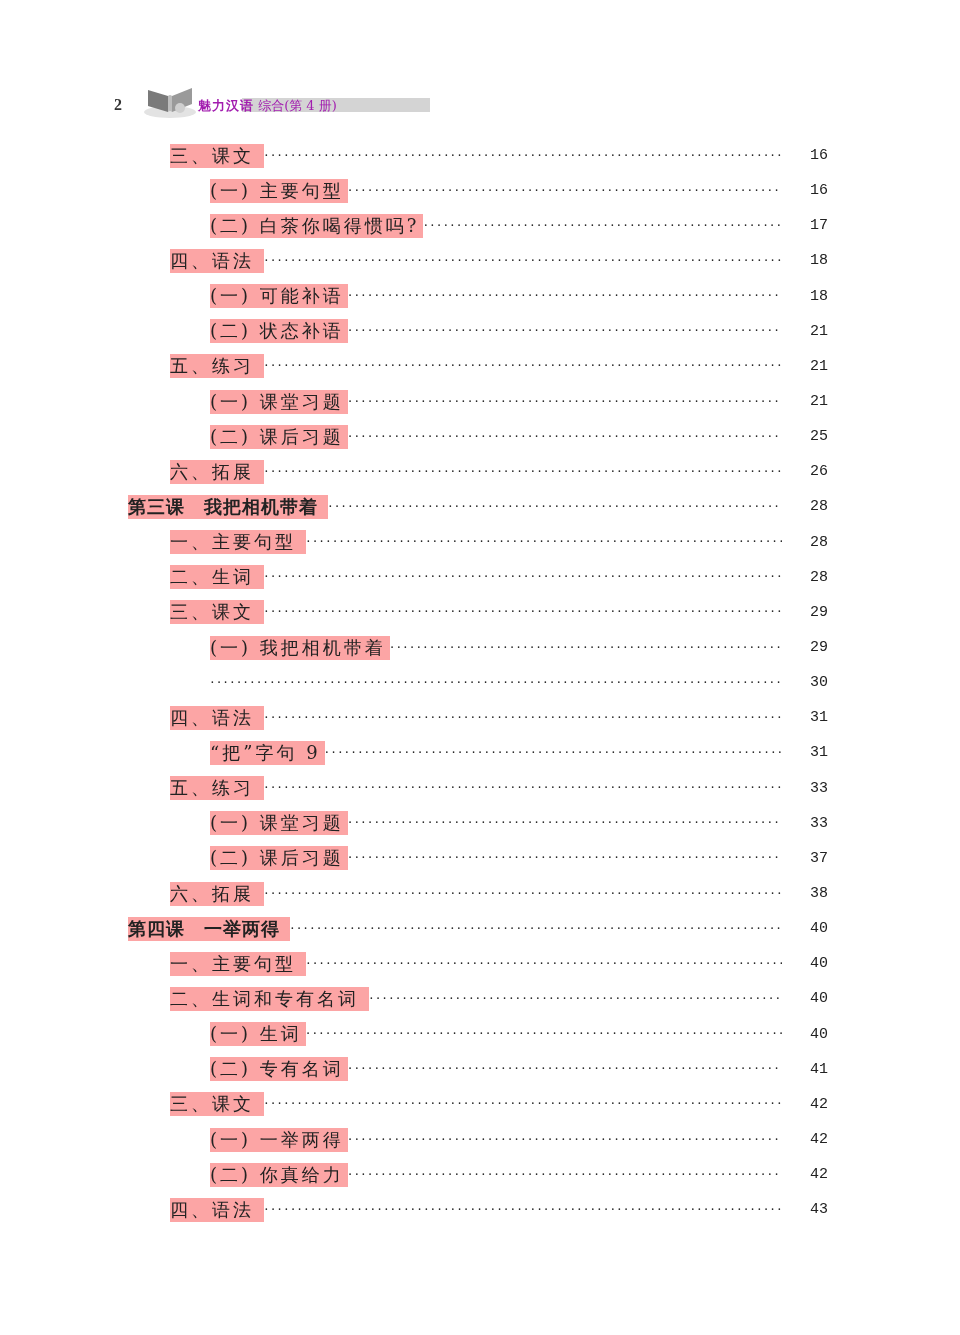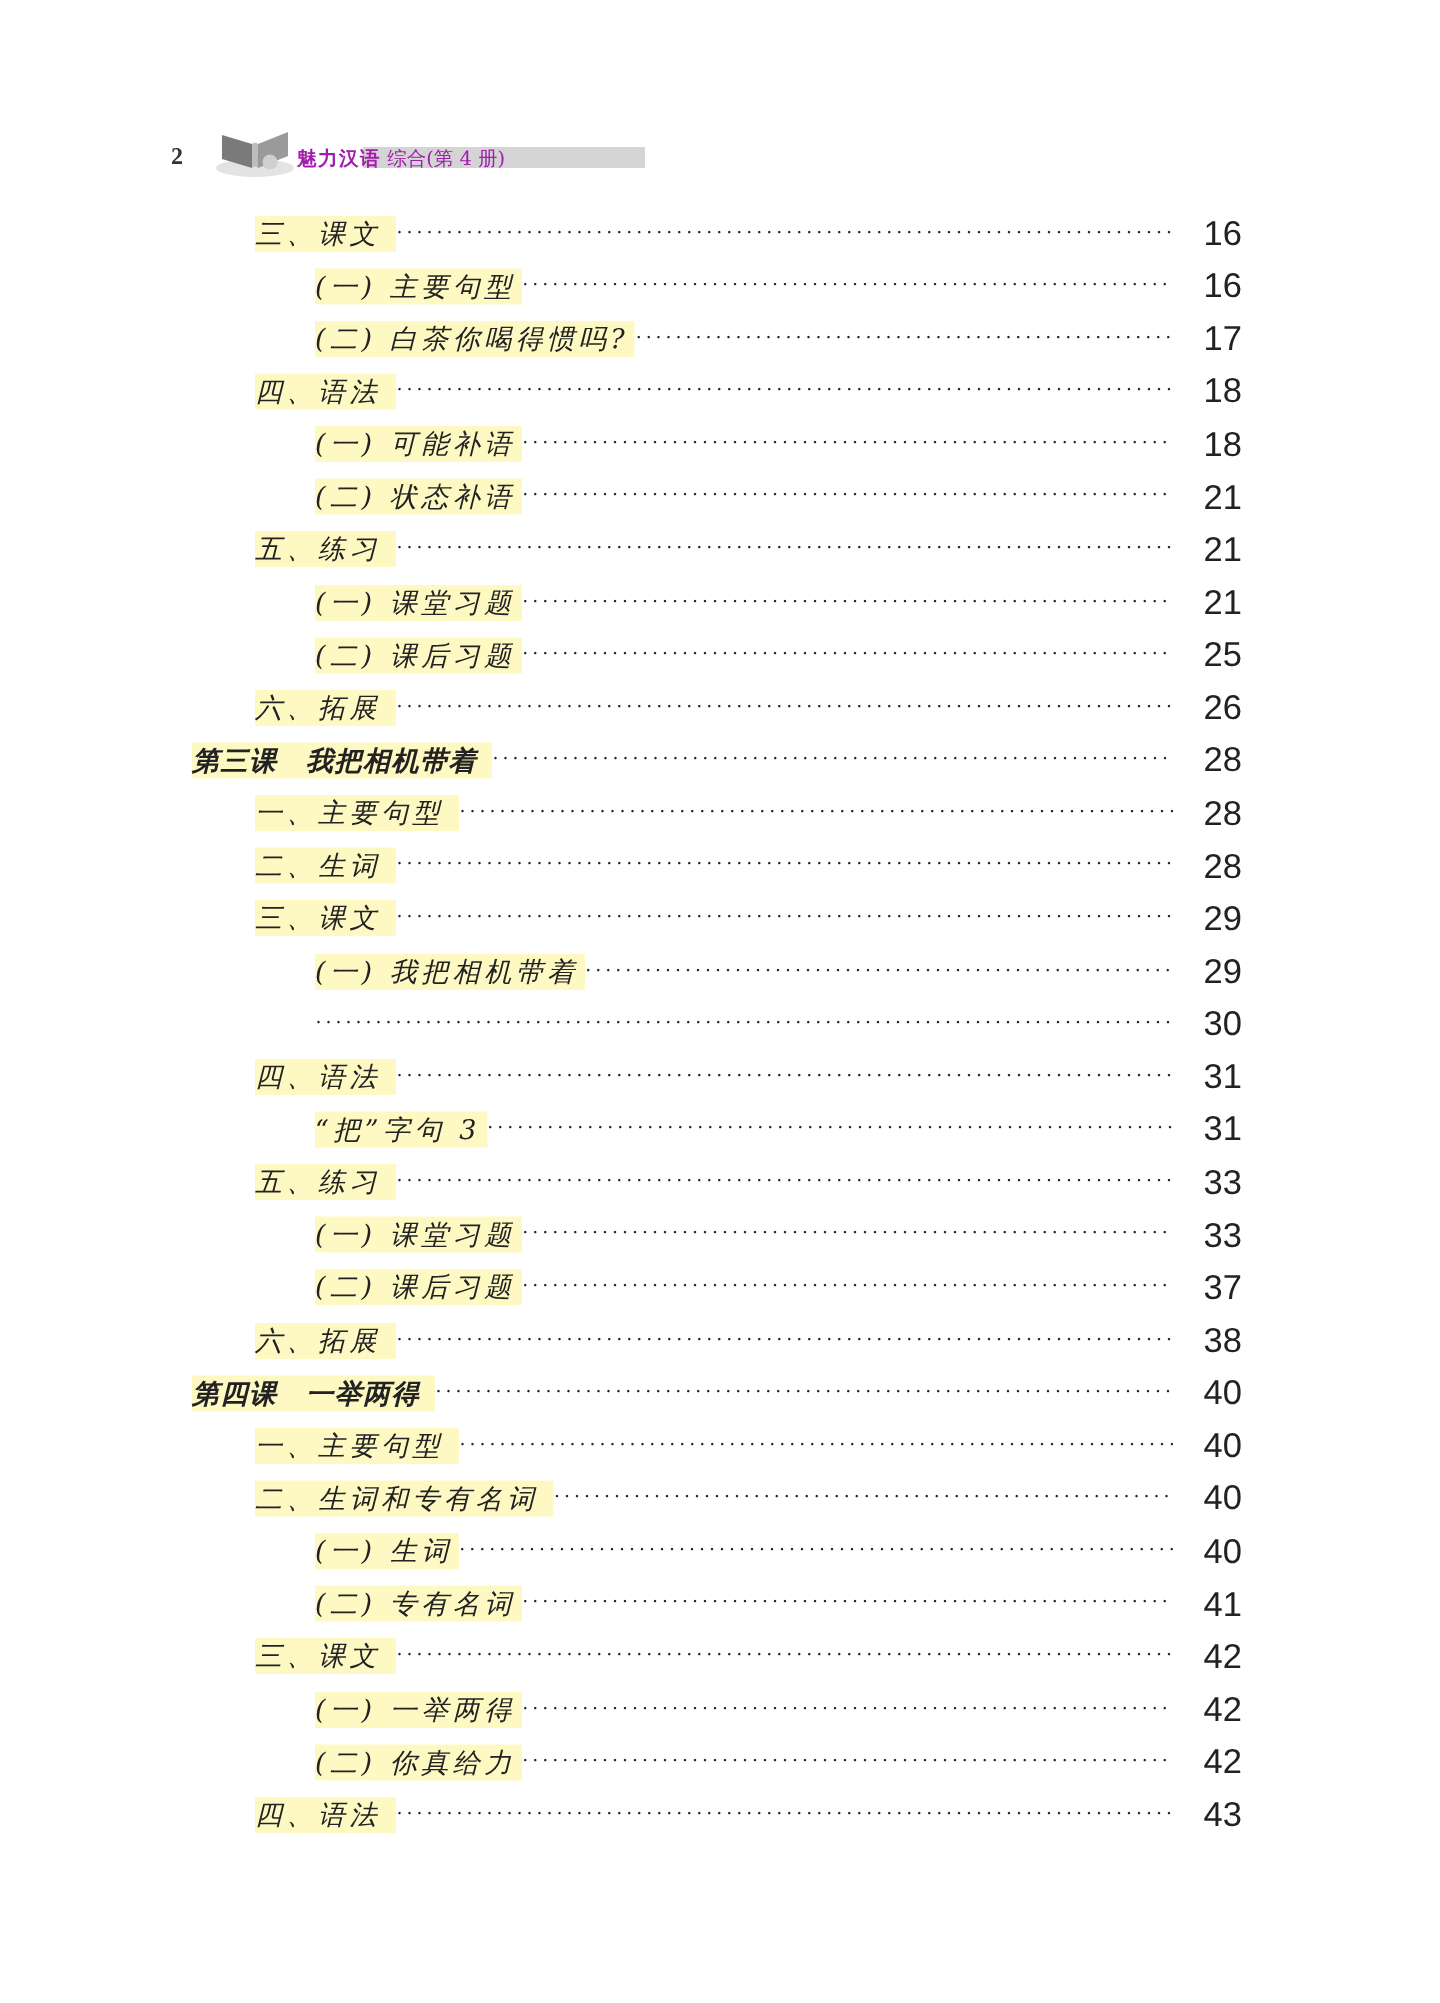--- a/index.html
+++ b/index.html
@@ -7,24 +7,24 @@
          font-family:"DejaVu Serif", serif; color:#222; }
   .header { position:absolute; left:90px; top:80px; width:480px; height:40px; }
   .header .pagenum { position:absolute; left:24px; top:16px; font-size:16px; font-weight:bold;
                      font-family:"Liberation Serif", serif; color:#333; }
   .header .bar { position:absolute; left:152px; top:18px; width:188px; height:14px; background:#d4d4d4; }
   .header .logo { position:absolute; left:50px; top:4px; width:60px; height:34px; }
   .header .title { position:absolute; left:108px; top:17px; font-size:13px; color:#a21caf; white-space:nowrap; }
   .header .title b { font-weight:bold; letter-spacing:1px; }
   .toc { position:absolute; left:128px; top:138px; width:700px; }
   .row { position:relative; height:35.15px; display:flex; align-items:center; font-size:18px; }
-  .row .label { white-space:nowrap; padding-right:10px; background:#fef9c3; z-index:1; letter-spacing:3px;font-style:italic; }
+  .row .label { white-space:nowrap; padding-right:10px; background:#fca5a5; z-index:1; letter-spacing:3px; }
   .row .dots { flex:1; overflow:hidden; white-space:nowrap; font-family:"Liberation Serif", serif;
                letter-spacing:2px; color:#222; font-size:14px; }
-  .row .page { width:40px; text-align:right; font-family:Liberation Sans, sans-serif; font-size:23px; padding-left:6px; }
+  .row .page { width:40px; text-align:right; font-family:Liberation Mono, monospace; font-size:15px; padding-left:6px; }
   .lvl0 .label { font-family:"DejaVu Sans", sans-serif; font-weight:bold; letter-spacing:1px;text-align:center; }
   .lvl1 { padding-left:42px; }
   .lvl2 { padding-left:82px; }
   .lvl2 .label { padding-right:4px; }
 </style>
 </head>
 <body>
 
 <div class="header">
   <span class="pagenum">2</span>
@@ -121,21 +121,21 @@
     <div class="row lvl2">
       <span class="dots">························································································</span>
       <span class="page">30</span>
     </div>
     <div class="row lvl1">
       <span class="label">四、语法</span>
       <span class="dots">························································································</span>
       <span class="page">31</span>
     </div>
     <div class="row lvl2">
-      <span class="label">“把”字句 3</span>
+      <span class="label">“把”字句 9</span>
       <span class="dots">························································································</span>
       <span class="page">31</span>
     </div>
     <div class="row lvl1">
       <span class="label">五、练习</span>
       <span class="dots">························································································</span>
       <span class="page">33</span>
     </div>
     <div class="row lvl2">
       <span class="label">(一) 课堂习题</span>

